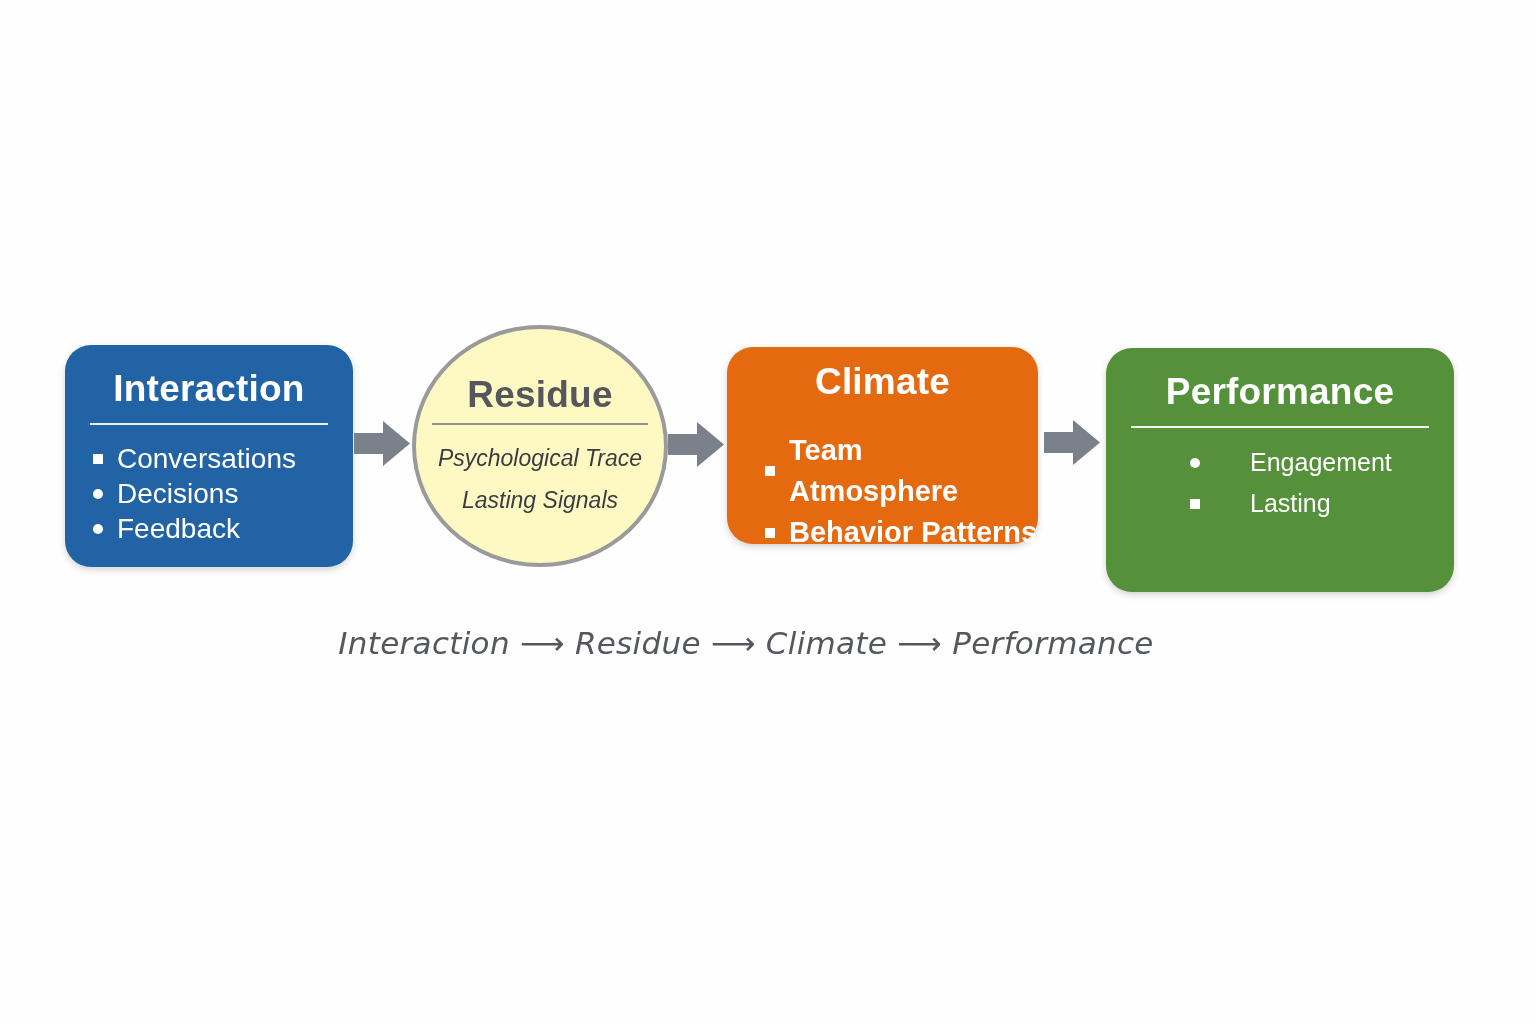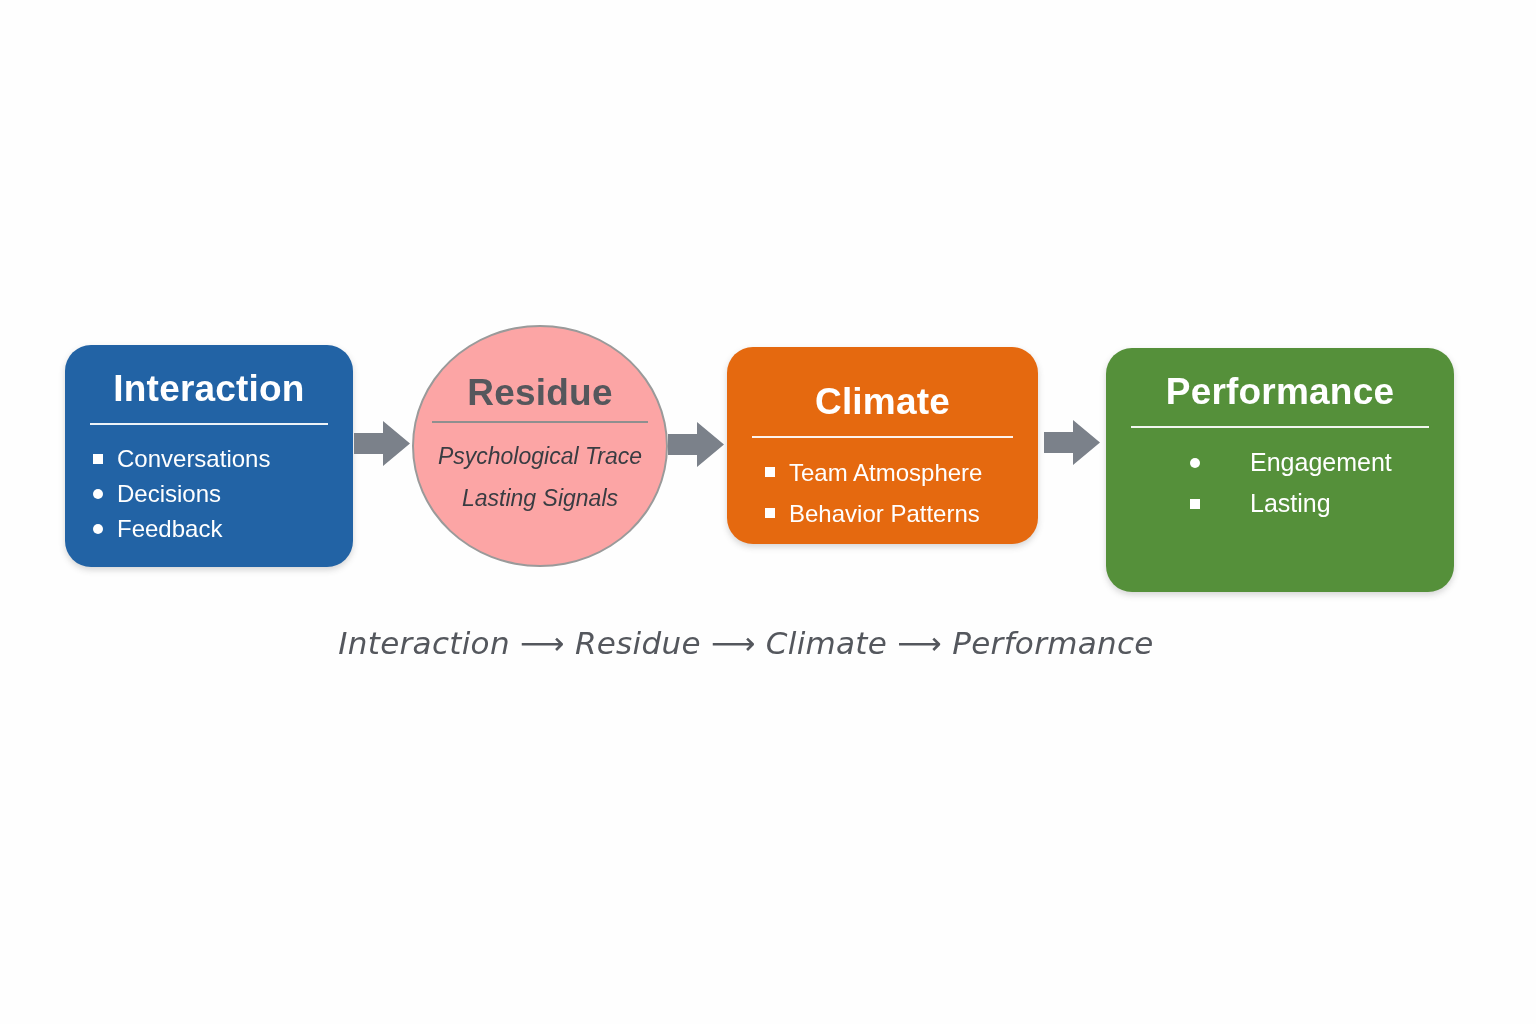--- a/index.html
+++ b/index.html
@@ -14,33 +14,33 @@
   .node h2{margin:0;font-size:37px;line-height:40px;font-weight:bold;letter-spacing:0.2px;}
   .box .divider{width:calc(100% - 50px);height:2px;background:rgba(255,255,255,0.92);margin-top:14px;}
   .node ul{list-style:none;margin:0;padding:0;width:100%;box-sizing:border-box;}
   .node li{display:flex;align-items:center;}
   .bullet{flex:0 0 auto;display:inline-block;background:#fff;margin-right:14px;}
   .bullet.square{width:10px;height:10px;}
   .bullet.dot{width:10px;height:10px;border-radius:50%;}
 
   .n-interaction{left:65px;top:345px;width:288px;height:222px;}
   .n-interaction ul{margin-top:16px;padding-left:28px;}
-  .n-interaction li{font-size:24px;line-height:35px;}
+  .n-interaction li{font-size:28px;line-height:35px;}
 
   .n-residue{
     left:412px;top:325px;width:256px;height:242px;border-radius:50%;
-    background:#fca5a5;border:2px solid #737373;padding-top:46px;
+    background:#fef9c3;border:4px solid #737373;padding-top:46px;
   }
   .n-residue .divider{width:216px;height:1.5px;background:#8f8f8f;margin-top:8px;}
   .n-residue ul{margin-top:12px;}
   .n-residue li{justify-content:center;font-size:23px;line-height:42px;font-style:italic;}
 
   .n-climate{left:727px;top:347px;width:311px;height:197px;justify-content:center;}
   .n-climate ul{margin-top:14px;padding-left:38px;}
-  .n-climate li{font-size:24px;line-height:41px;}
+  .n-climate li{font-size:29px;line-height:41px;font-weight:bold;}
 
   .n-performance{left:1106px;top:348px;width:348px;height:244px;}
   .n-performance ul{margin-top:14px;padding-left:84px;}
   .n-performance li{font-size:25px;line-height:41px;gap:36px;}
 
   
   .arrow{position:absolute;width:56px;height:45px;}
   .a1{left:354px;top:421px;}
   .a2{left:668px;top:422px;}
   .a3{left:1044px;top:420px;}

